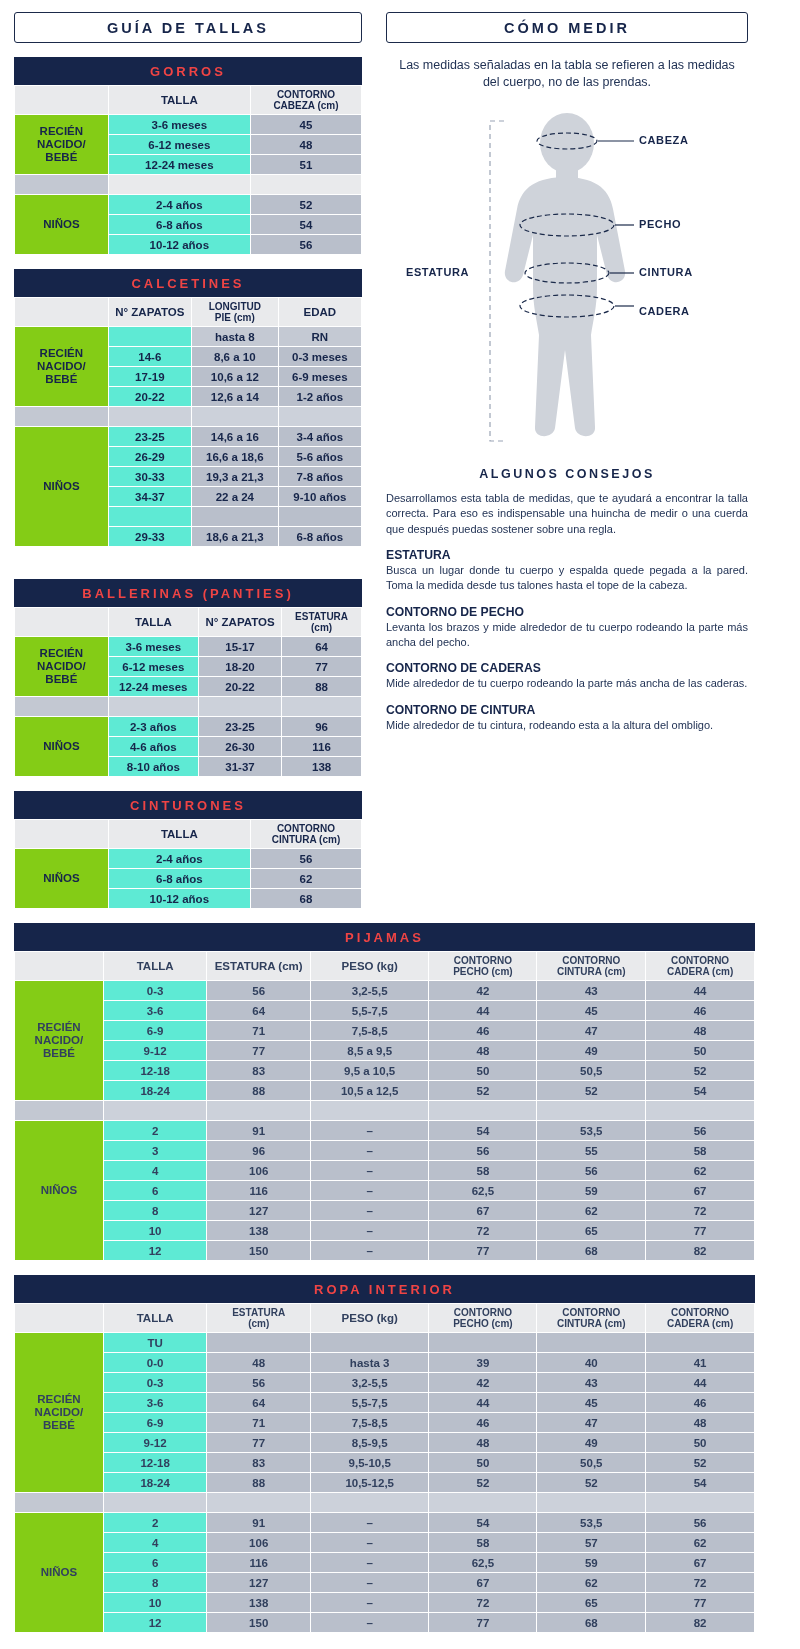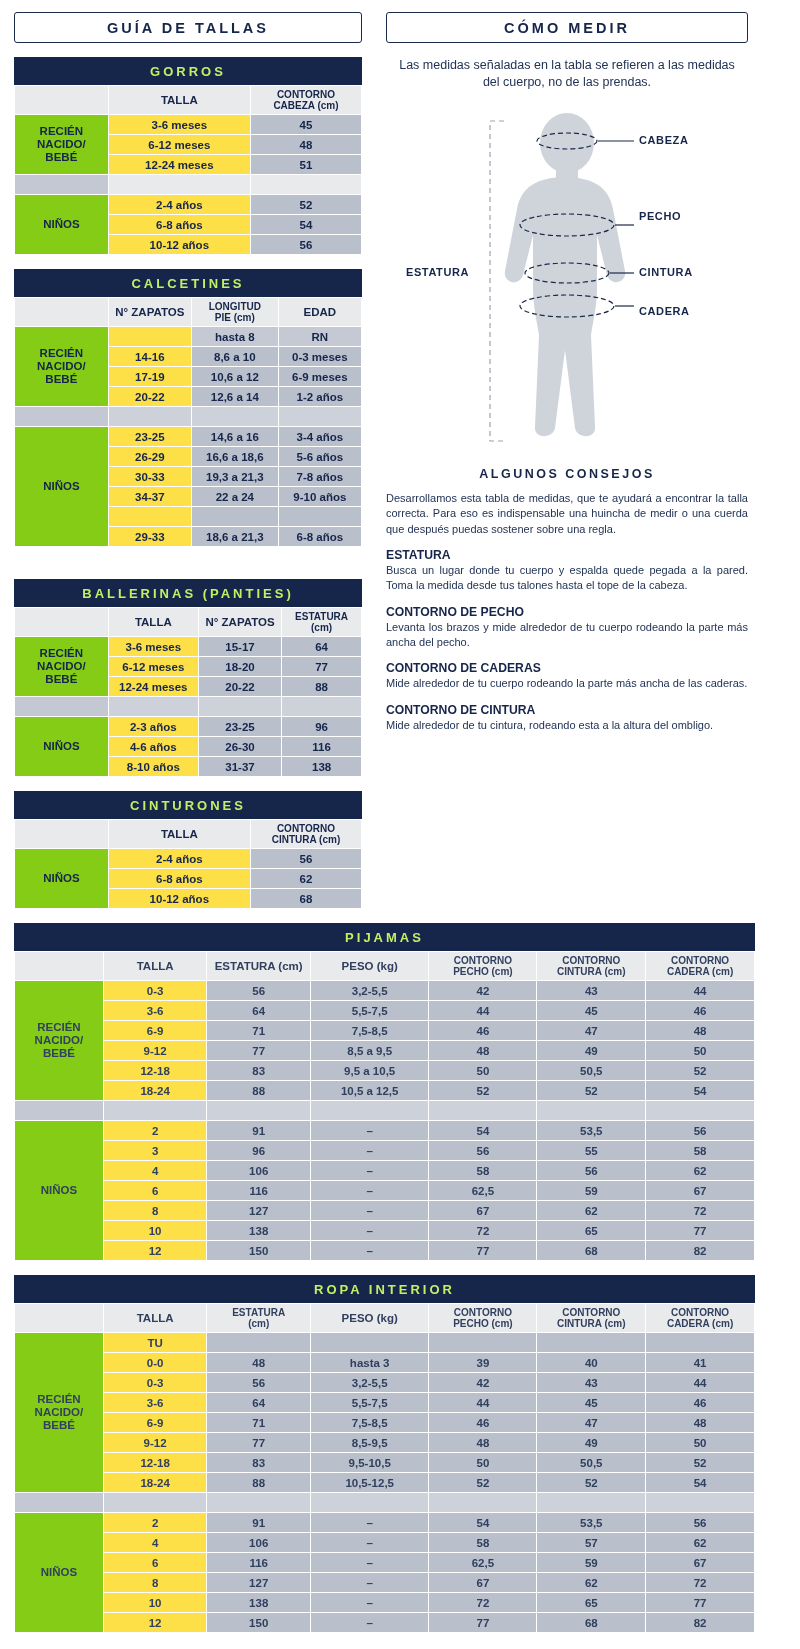--- a/index.html
+++ b/index.html
@@ -33,21 +33,21 @@
     font-weight: bold;
     letter-spacing: 3px;
     color: #16254a;
     padding: 7px 4px 6px 4px;
     margin-bottom: 14px;
   }
 
   
   .bar {
     background: #16254a;
-    color: #bef264;
+    color: #ef4444;
     text-align: center;
     font-size: 13px;
     font-weight: bold;
     letter-spacing: 3px;
     padding: 7px 4px 6px 4px;
   }
 
   table.sz {
     width: 100%;
     border-collapse: collapse;
@@ -66,21 +66,21 @@
   .hdr.small { font-size: 10px; line-height: 1.1; }
   .grp {
     background: #84cc16;
     font-size: 11.5px;
     font-weight: bold;
     color: #16254a;
     text-align: left;
     padding-left: 6px;
     line-height: 1.15;
   }
-  .c-dark { background: #fde047; }
+  .c-dark { background: #5eead4; }
   .c-light { background: #ccd1da; }
   .c-val { background: #b9bfcb; color: #31405e; font-weight: bold; }
   .c-val2 { background: #c4c9d3; color: #31405e; font-weight: bold; }
   .c-blank { background: #c3c8d2; }
   .c-empty { background: #e9eaec; }
   .spacer-row td { height: 9px; border: 1px solid #fff; }
 
   
   .intro {
     text-align: center;
@@ -198,21 +198,21 @@
           <td class="hdr small">LONGITUD<br>PIE (cm)</td>
           <td class="hdr">EDAD</td>
         </tr>
         <tr>
           <td class="grp" rowspan="4">RECIÉN<br>NACIDO/<br>BEBÉ</td>
           <td class="c-dark"></td>
           <td class="c-val2">hasta 8</td>
           <td class="c-val2">RN</td>
         </tr>
         <tr>
-          <td class="c-dark">14-16</td>
+          <td class="c-dark">14-6</td>
           <td class="c-val">8,6 a 10</td>
           <td class="c-val">0-3 meses</td>
         </tr>
         <tr>
           <td class="c-dark">17-19</td>
           <td class="c-val">10,6 a 12</td>
           <td class="c-val">6-9 meses</td>
         </tr>
         <tr>
           <td class="c-dark">20-22</td>
@@ -366,21 +366,21 @@
           <ellipse cx="181" cy="124" rx="47" ry="11" fill="none" stroke="#1b2a4a" stroke-width="1.2" stroke-dasharray="5,3"></ellipse>
           <ellipse cx="181" cy="172" rx="42" ry="10" fill="none" stroke="#1b2a4a" stroke-width="1.2" stroke-dasharray="5,3"></ellipse>
           <ellipse cx="181" cy="205" rx="47" ry="11" fill="none" stroke="#1b2a4a" stroke-width="1.2" stroke-dasharray="5,3"></ellipse>
 
           <line x1="212" y1="40" x2="248" y2="40" stroke="#1b2a4a" stroke-width="1.2"></line>
           <line x1="229" y1="124" x2="248" y2="124" stroke="#1b2a4a" stroke-width="1.2"></line>
           <line x1="224" y1="172" x2="248" y2="172" stroke="#1b2a4a" stroke-width="1.2"></line>
           <line x1="229" y1="205" x2="248" y2="205" stroke="#1b2a4a" stroke-width="1.2"></line>
         </svg>
         <div class="fig-label" style="left:253px; top:33px;">CABEZA</div>
-        <div class="fig-label" style="left:253px; top:109px;">PECHO</div>
+        <div class="fig-label" style="left:253px; top:117px;">PECHO</div>
         <div class="fig-label" style="left:253px; top:165px;">CINTURA</div>
         <div class="fig-label" style="left:253px; top:204px;">CADERA</div>
         <div class="fig-label" style="left:20px; top:165px;">ESTATURA</div>
       </div>
 
       <div class="tips-title">ALGUNOS CONSEJOS</div>
       <div class="para just">Desarrollamos esta tabla de medidas, que te ayudará a encontrar la talla correcta. Para eso es indispensable una huincha de medir o una cuerda que después puedas sostener sobre una regla.</div>
 
       <div>
         <div class="sub">ESTATURA</div>

